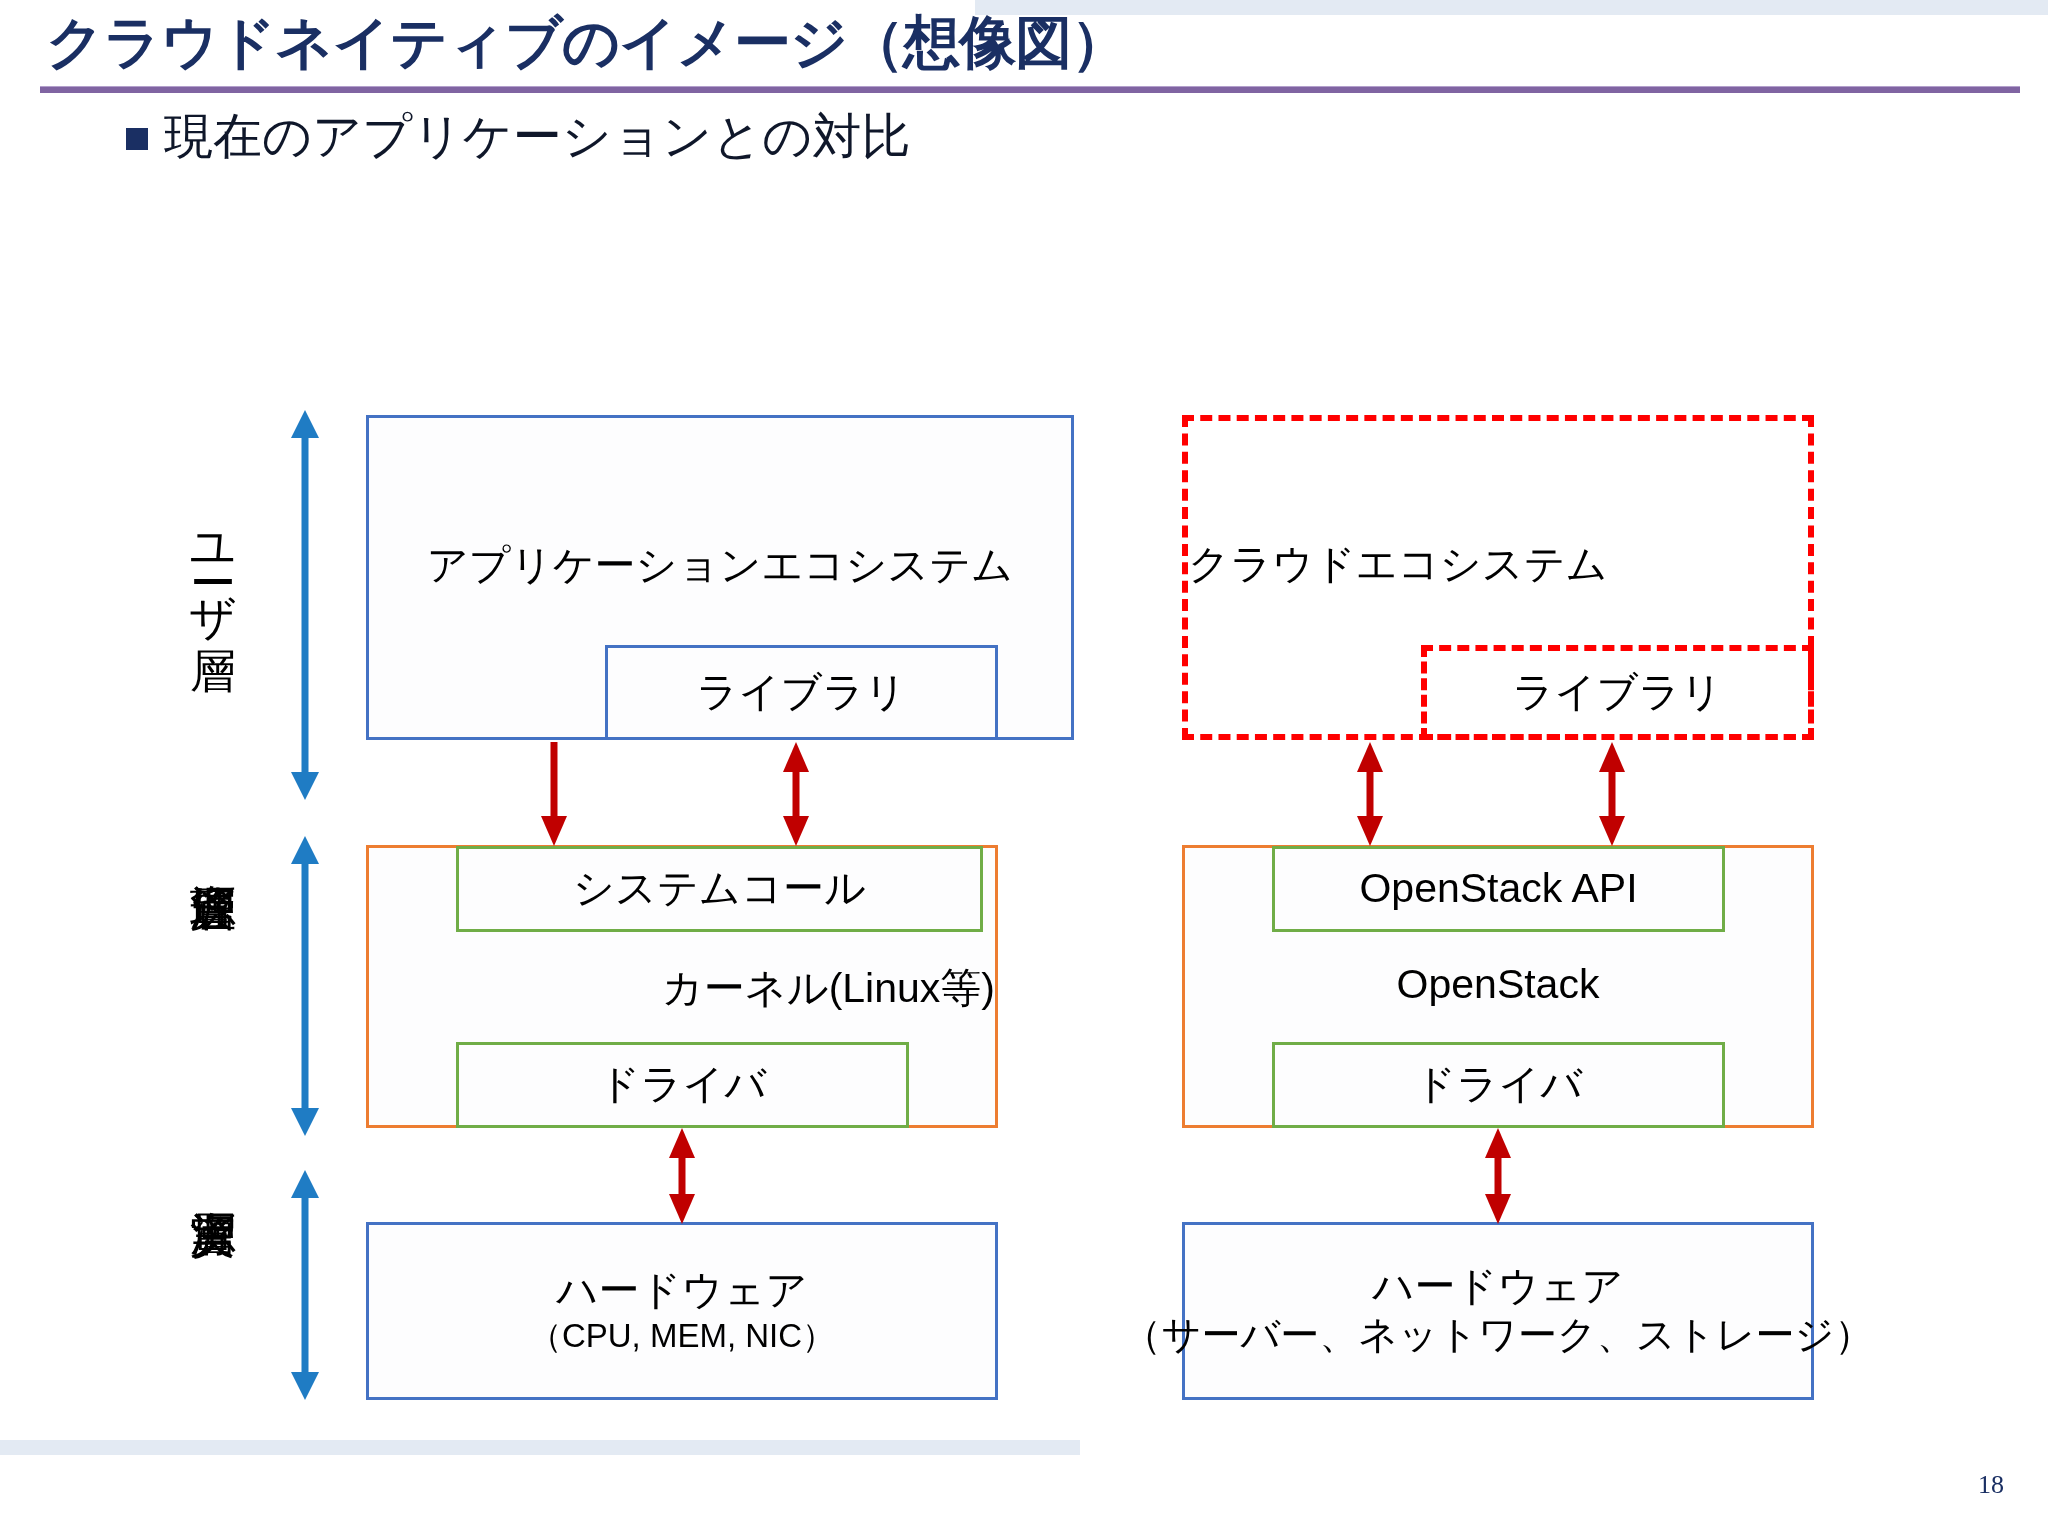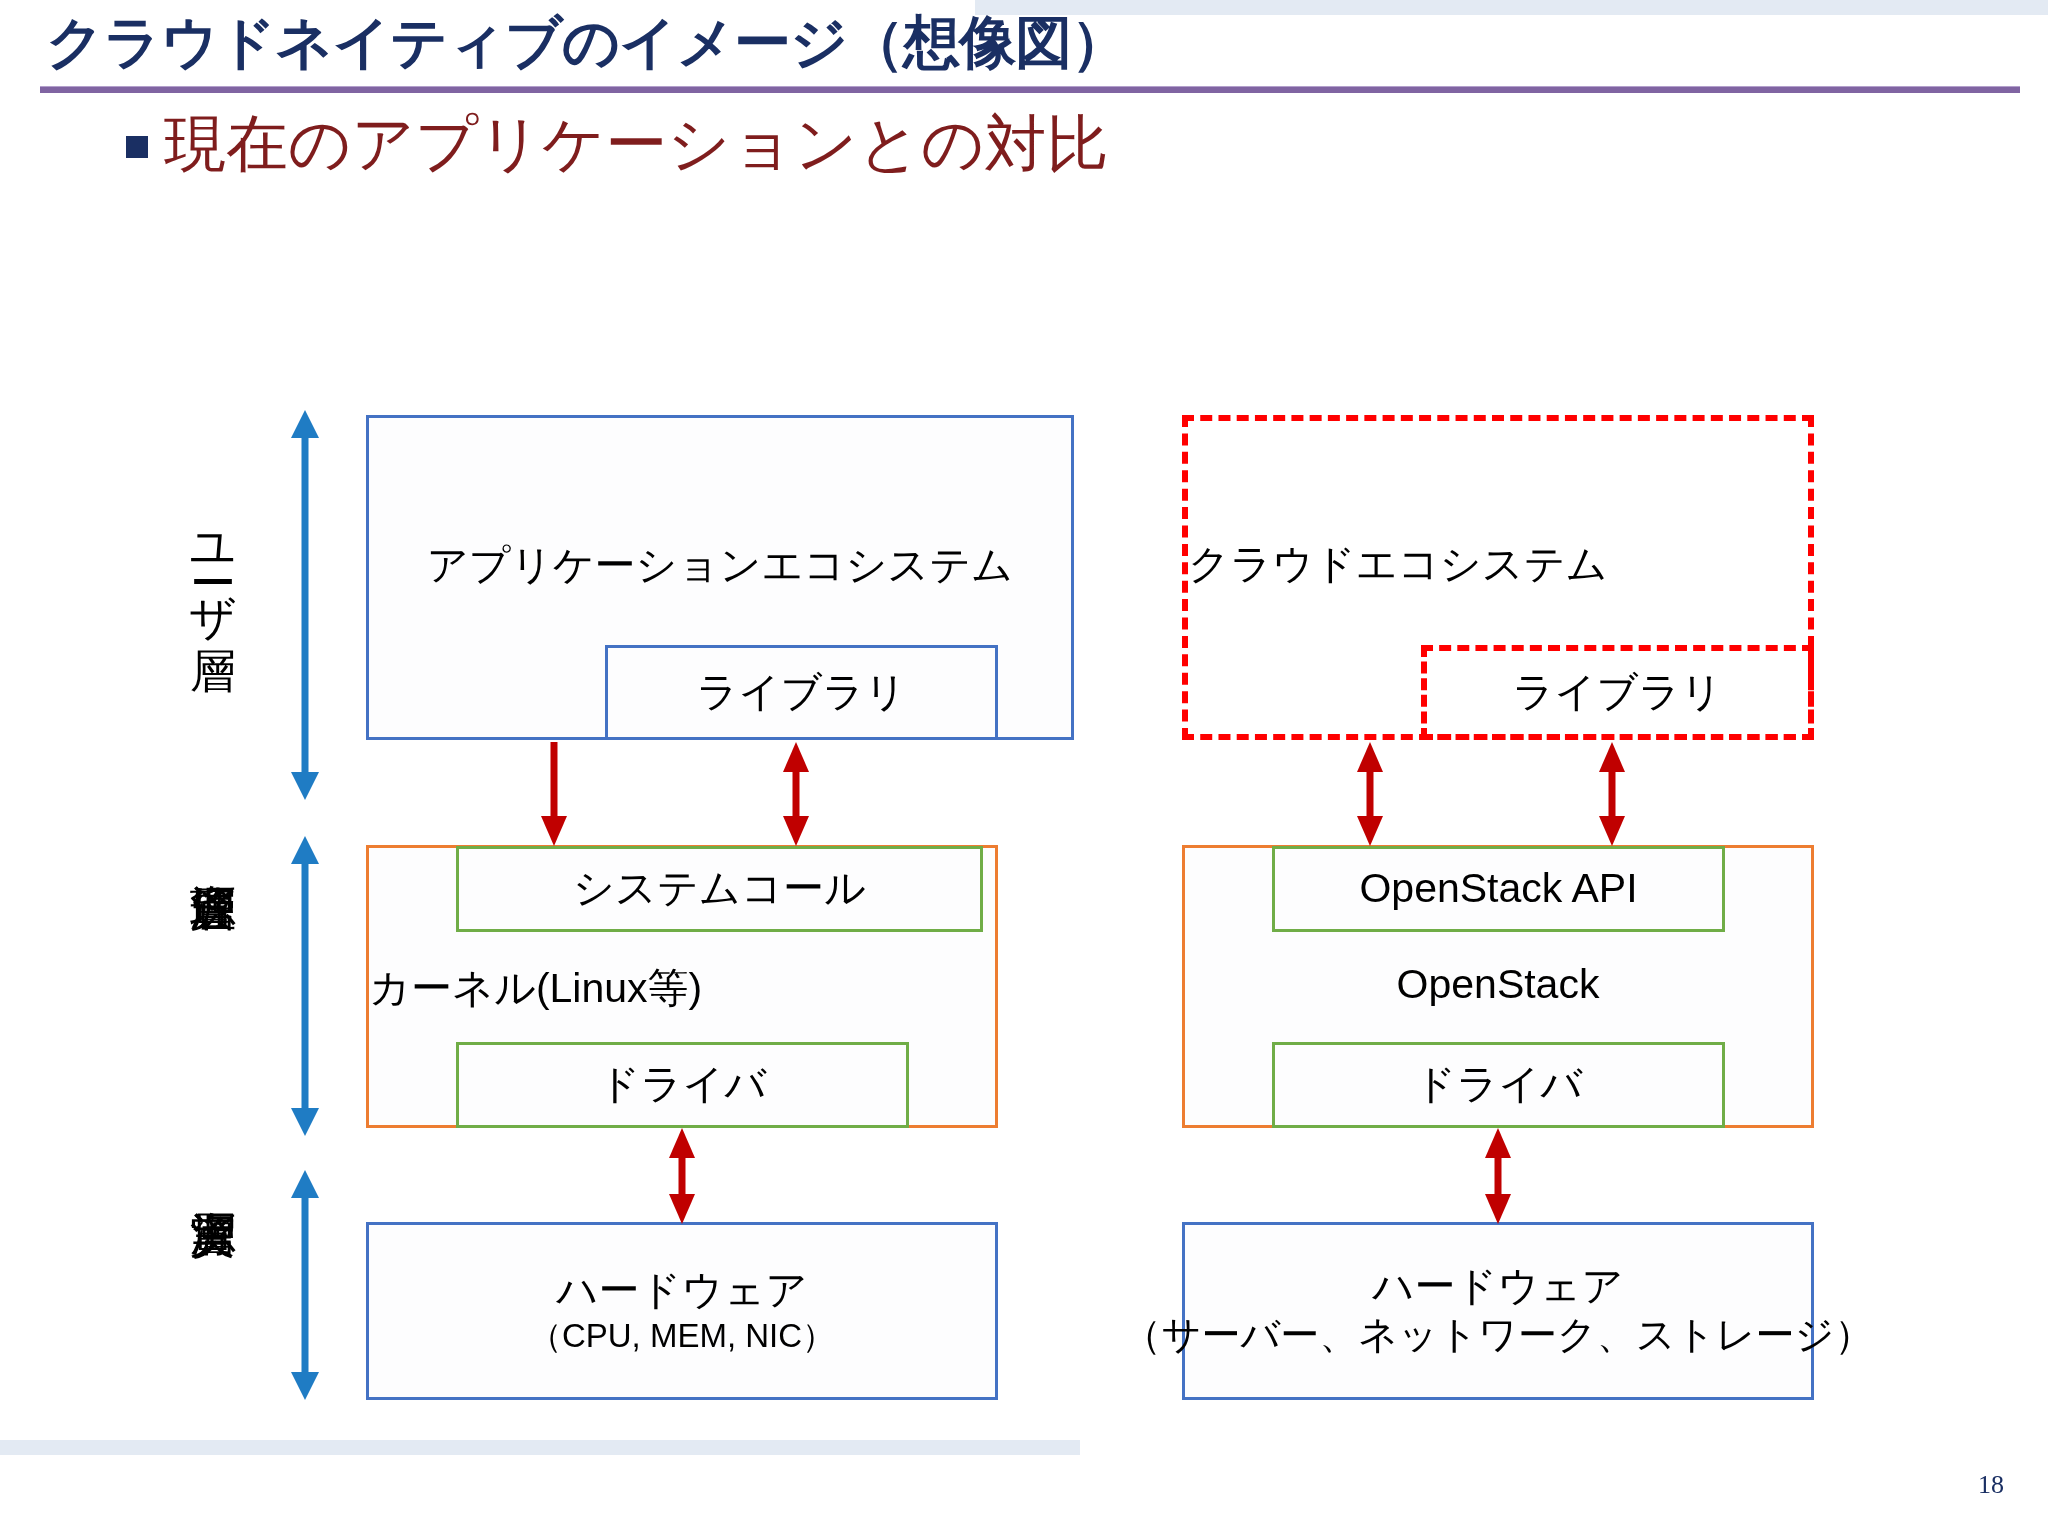--- a/index.html
+++ b/index.html
@@ -66,22 +66,22 @@
     gap: 16px;
   }
   #subtitle-bullet {
     width: 22px;
     height: 22px;
     background: #1A2F63;
     flex: 0 0 auto;
     margin-top: 6px;
   }
   #subtitle-text {
-    font-size: 62px;
-    color: #7f1d1d;
+    font-size: 49px;
+    color: #0f172a;
     white-space: nowrap;
     line-height: 1.15;
   }
 
   
   #diagram {
     position: absolute;
     left: 0;
     top: 0;
     width: 2048px;
@@ -202,21 +202,21 @@
 
   <div class="box box-blue" style="left:366px; top:415px; width:708px; height:325px;">
     <span class="eco-label" style="left:0; right:0; top:120px; text-align:center;">アプリケーションエコシステム</span>
   </div>
 
   <div class="box box-blue" style="left:605px; top:645px; width:393px; height:95px;">
     <span class="box-text">ライブラリ</span>
   </div>
 
   <div class="box box-orange" style="left:366px; top:845px; width:632px; height:283px;">
-    <span class="eco-label" style="left:0; right:0; top:113px; text-align:left;">カーネル(Linux等)</span>
+    <span class="eco-label" style="left:0; right:0; top:113px; text-align:right;">カーネル(Linux等)</span>
   </div>
 
   <div class="box box-green" style="left:456px; top:846px; width:527px; height:86px;">
     <span class="box-text">システムコール</span>
   </div>
 
   <div class="box box-green" style="left:456px; top:1042px; width:453px; height:86px;">
     <span class="box-text">ドライバ</span>
   </div>
 

